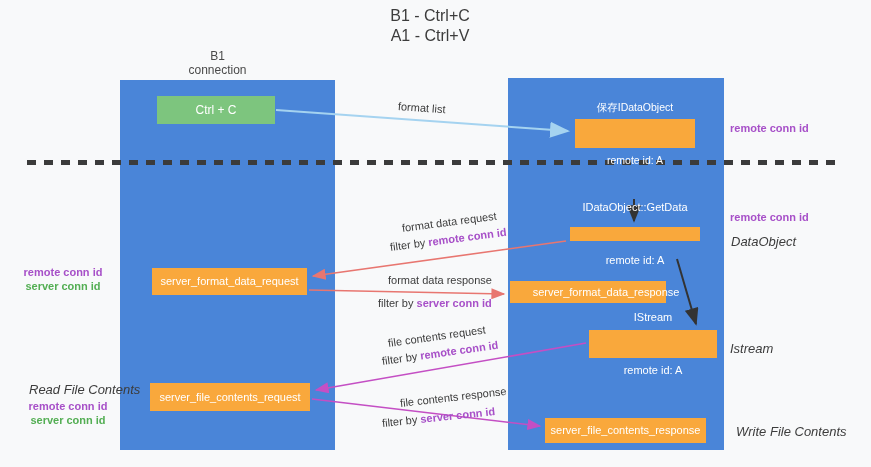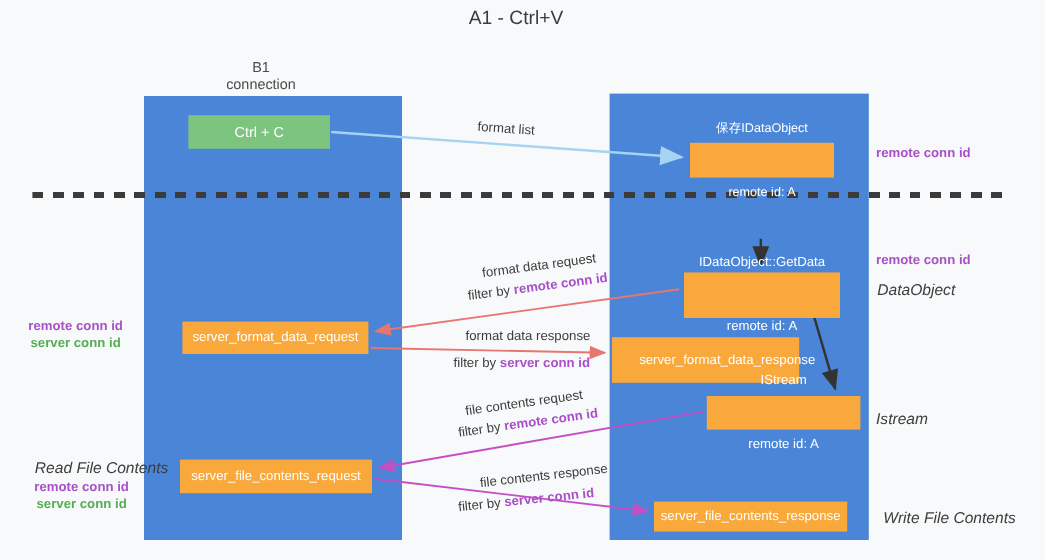--- a/index.html
+++ b/index.html
@@ -28,20 +28,21 @@
   .id-pair{text-align:center;font-size:11px;font-weight:bold;line-height:14px;}
   .dashline{height:5px;background:repeating-linear-gradient(90deg,var(--dash) 0 9px,transparent 9px 17px);}
   svg.overlay{position:absolute;left:0;top:0;pointer-events:none;}
 </style>
 </head>
 <body>
 
 <div class="canvas">
 
   <div class="abs title">
+    <div>B1 - Ctrl+C</div>
     <div>A1 - Ctrl+V</div>
   </div>
 
   <div class="abs col-header" style="left:110px;top:49px;width:215px;">
     <div>B1</div>
     <div>connection</div>
   </div>
 
   <div class="abs column" style="left:120px;top:80px;width:215px;height:370px;"></div>
   <div class="abs column" style="left:508px;top:78px;width:216px;height:372px;"></div>
@@ -75,30 +76,30 @@
   <div class="abs node green" style="left:157px;top:96px;width:118px;height:28px;">
     <span>Ctrl + C</span>
   </div>
 
   <div class="abs node orange" style="left:575px;top:119px;width:120px;height:29px;">
     <div class="sub">保存IDataObject</div>
     <div class="sub">remote id: A</div>
   </div>
 
 
-  <div class="abs node orange" style="left:570px;top:227px;width:130px;height:38px;text-align:center;">
+  <div class="abs node orange" style="left:570px;top:227px;width:130px;height:14px;text-align:center;">
     <div>IDataObject::GetData</div>
     <div>remote id: A</div>
   </div>
 
   <div class="abs node orange" style="left:152px;top:268px;width:155px;height:27px;">
     <span>server_format_data_request</span>
   </div>
 
-  <div class="abs node orange" style="left:510px;top:281px;width:156px;height:38px;padding-left:36px;">
+  <div class="abs node orange" style="left:510px;top:281px;width:156px;height:22px;padding-left:36px;">
     <span>server_format_data_response</span>
   </div>
 
   <div class="abs node orange" style="left:589px;top:330px;width:128px;height:28px;">
     <div>IStream</div>
     <div>remote id: A</div>
   </div>
 
   <div class="abs node orange" style="left:150px;top:383px;width:160px;height:28px;align-items:center;">
     <span>server_file_contents_request</span>

